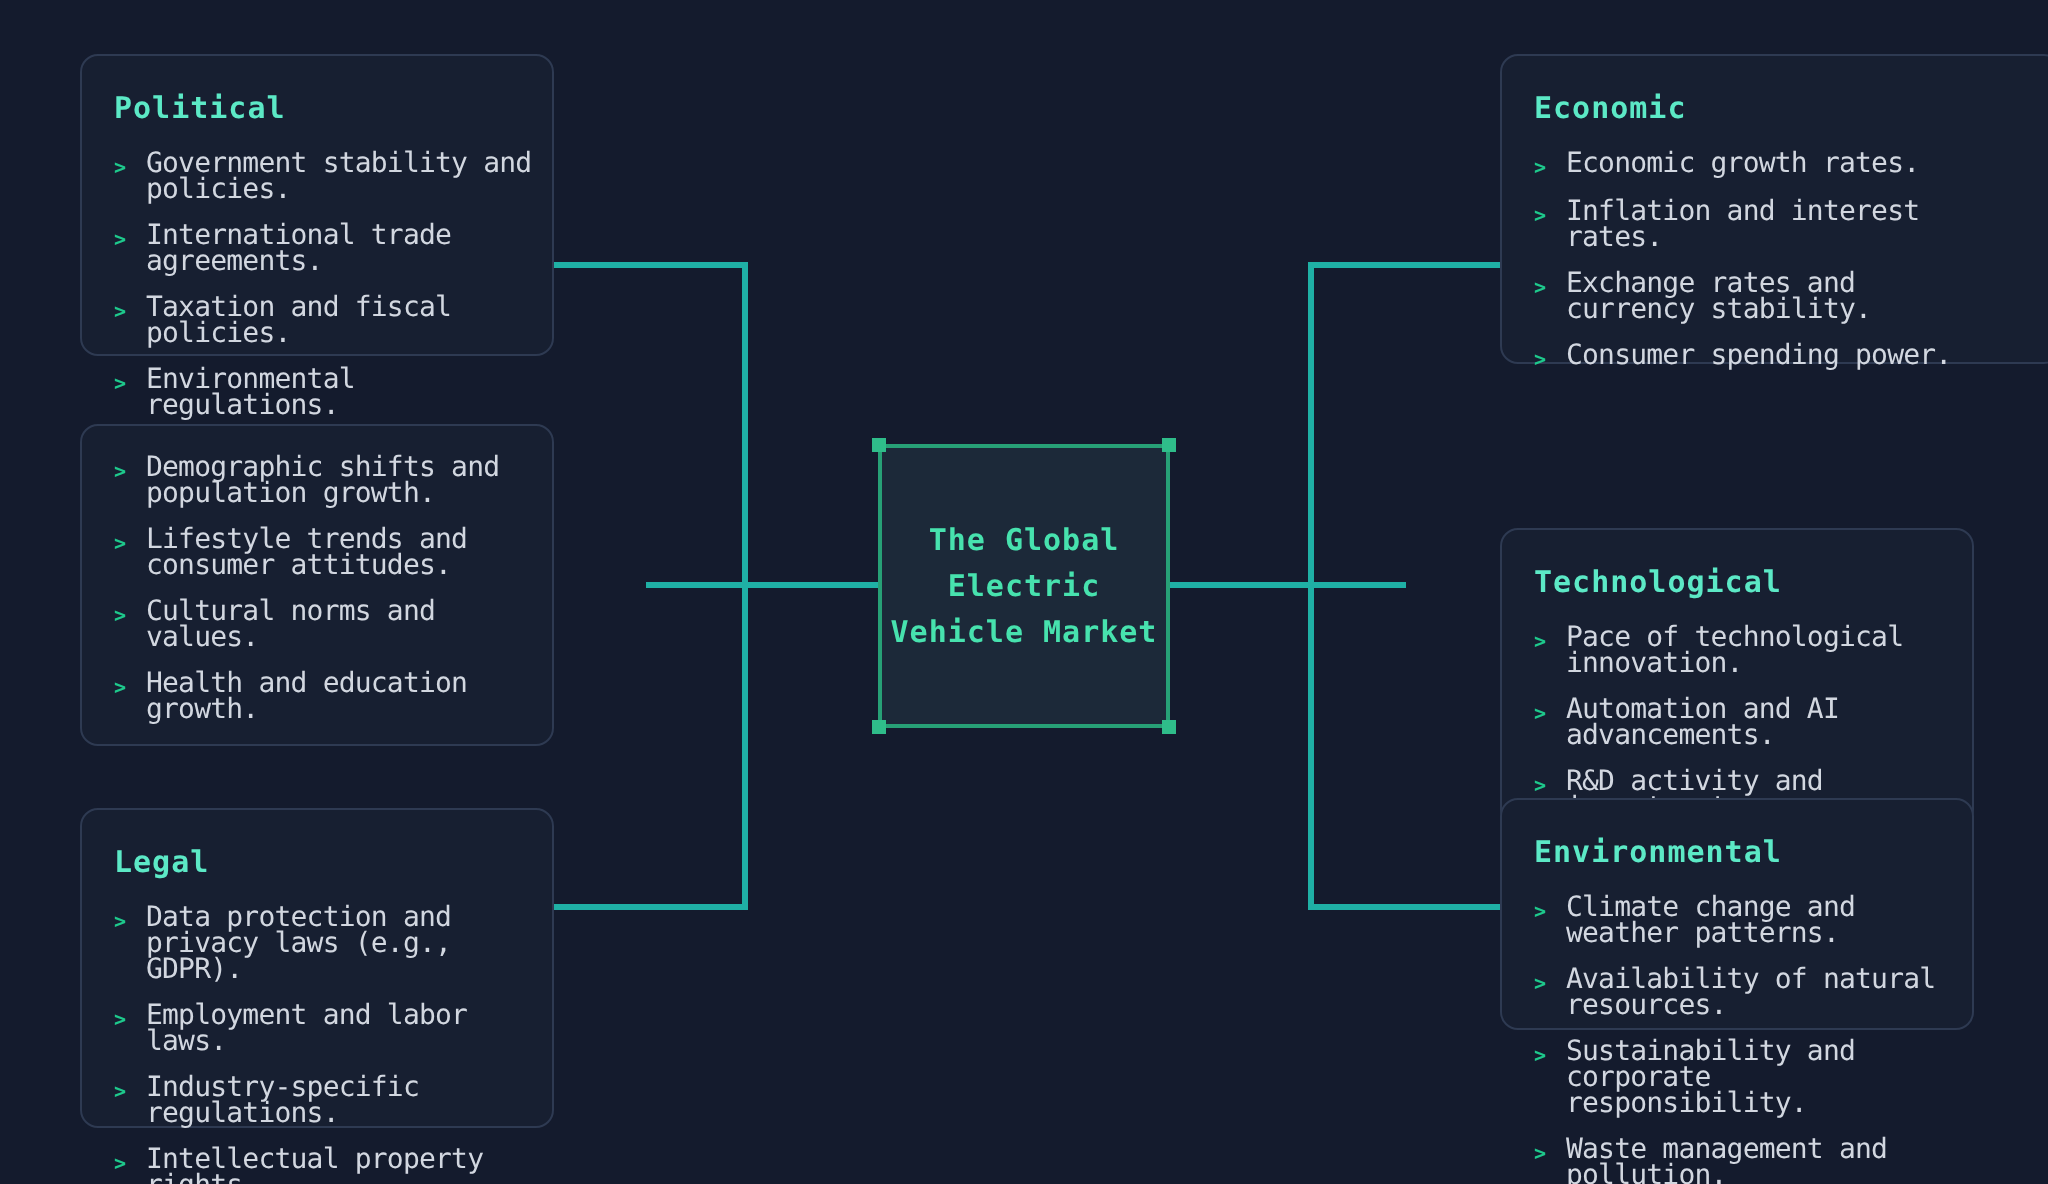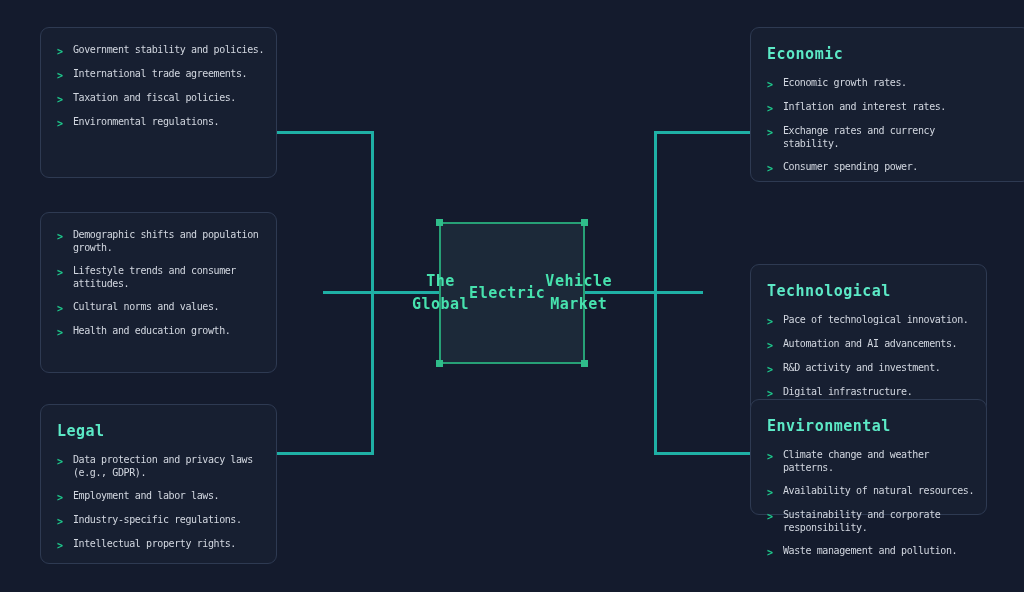--- a/index.html
+++ b/index.html
@@ -19,30 +19,30 @@
     letter-spacing:0.5px; margin:2px 0 13px 0;
   }
   ul.items { list-style:none; }
   ul.items li { display:flex; align-items:flex-start; margin-bottom:10px; }
   .bullet {
     color:#1ec98c; font-size:10px; font-weight:700;
     width:9px; margin-right:7px; margin-top:4px; line-height:10px;
     flex:none;
   }
   .item-text {
-    color:#d2d7e0; font-size:10px; letter-spacing:-0.4px;
+    color:#d2d7e0; font-size:14px; letter-spacing:-0.4px;
     line-height:13px; max-width:200px;
   }
   
   .edge { position:absolute; background:#1fb0a5; }
   
   .center-node {
     position:absolute; left:439px; top:222px; width:146px; height:142px;
     background:#1c2939; border:2px solid #27a076;
-    display:flex; flex-direction:row; align-items:center; justify-content:center;
+    display:flex; flex-direction:column; justify-content:center;
   }
   .center-line {
     color:#47e2ae; font-size:15px; font-weight:700;
     line-height:23px; text-align:center; letter-spacing:0.5px;
   }
   .handle {
     position:absolute; width:7px; height:7px; background:#2fbd8a;
   }
   .h-tl { left:-5px; top:-5px; }  .h-tr { right:-5px; top:-5px; }
   .h-bl { left:-5px; bottom:-5px; } .h-br { right:-5px; bottom:-5px; }
@@ -62,20 +62,21 @@
   <div class="edge" style="left:277px; top:131px; width:96px; height:3px;"></div>
   <div class="edge" style="left:371px; top:131px; width:3px; height:324px;"></div>
   <div class="edge" style="left:277px; top:452px; width:96px; height:3px;"></div>
   <div class="edge" style="left:323px; top:291px; width:116px; height:3px;"></div>
   <div class="edge" style="left:654px; top:131px; width:96px; height:3px;"></div>
   <div class="edge" style="left:654px; top:131px; width:3px; height:324px;"></div>
   <div class="edge" style="left:654px; top:452px; width:96px; height:3px;"></div>
   <div class="edge" style="left:585px; top:291px; width:118px; height:3px;"></div>
 
   <div class="node" id="node-political">
+    <div class="node-title">Political</div>
     <ul class="items">
       <li>
           <span class="bullet">&gt;</span>
           <span class="item-text">Government stability and policies.</span>
         </li>
       <li>
           <span class="bullet">&gt;</span>
           <span class="item-text">International trade agreements.</span>
         </li>
       <li>

